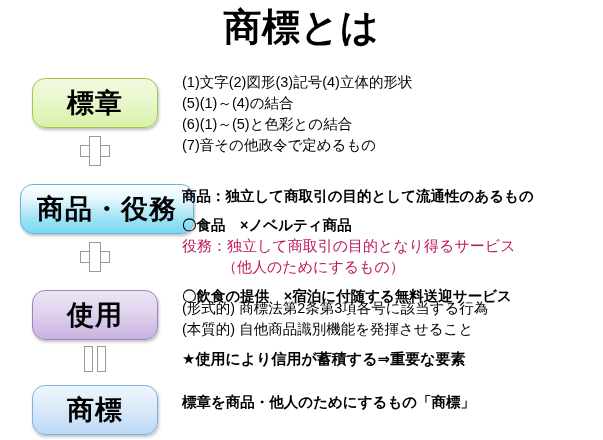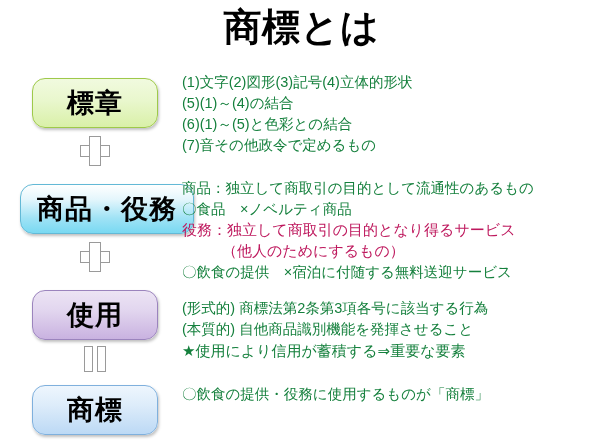--- a/index.html
+++ b/index.html
@@ -164,23 +164,23 @@
   .txt-block { position: absolute; left: 0; width: 421px; }
   .blk-1 { top: 72px; }
   .blk-2 { top: 178px; }
   .blk-3 { top: 298px; }
   .blk-4 { top: 384px; }
 
   .line {
     font-size: 14.5px;
     line-height: 21px;
     white-space: nowrap;
-    color: #15803d;
-  }
-  .line.bold { font-weight: normal; }
+    color: #000000;
+  }
+  .line.bold { font-weight: bold; margin-top: 8px; }
   .line.light {
     color: #be185d;
     font-family: "Liberation Serif", "DejaVu Serif", serif;
     font-size: 15px;
   }
   .line.indent1 { }
   .line.indent2 { padding-left: 40px; }
   .line.big { font-size: 15px; }
 </style>
 </head>
@@ -242,16 +242,16 @@
     <div class="line bold indent1">〇飲食の提供　×宿泊に付随する無料送迎サービス</div>
   </div>
 
   <div class="txt-block blk-3">
     <div class="line">(形式的) 商標法第2条第3項各号に該当する行為</div>
     <div class="line">(本質的) 自他商品識別機能を発揮させること</div>
     <div class="line bold big">★使用により信用が蓄積する⇒重要な要素</div>
   </div>
 
   <div class="txt-block blk-4">
-    <div class="line bold">〇飲食の提供・役務に使用するものが「商標」</div>
+    <div class="line bold">標章を商品・他人のためにするもの「商標」</div>
   </div>
 
 </div>
 
 </body></html>

